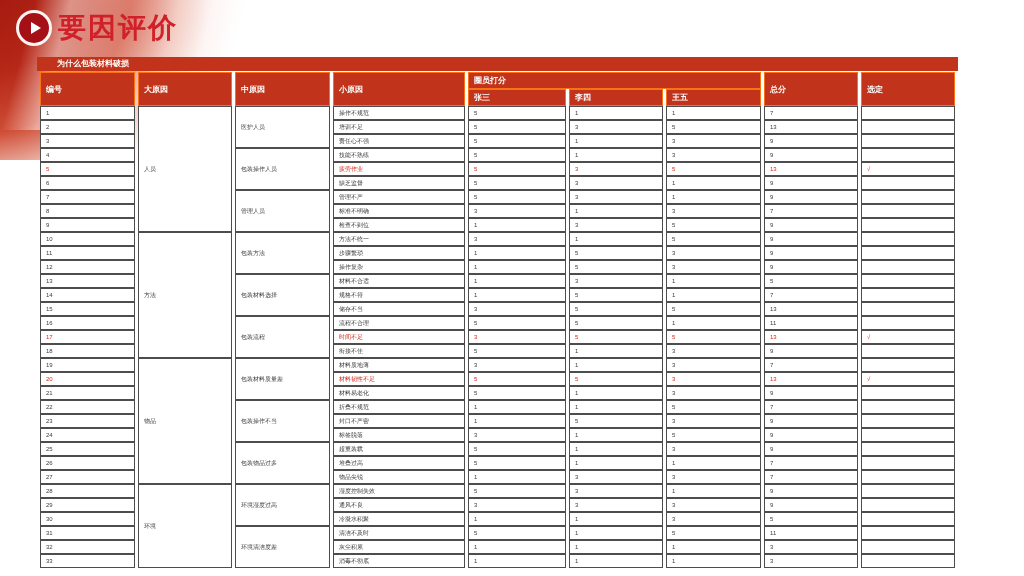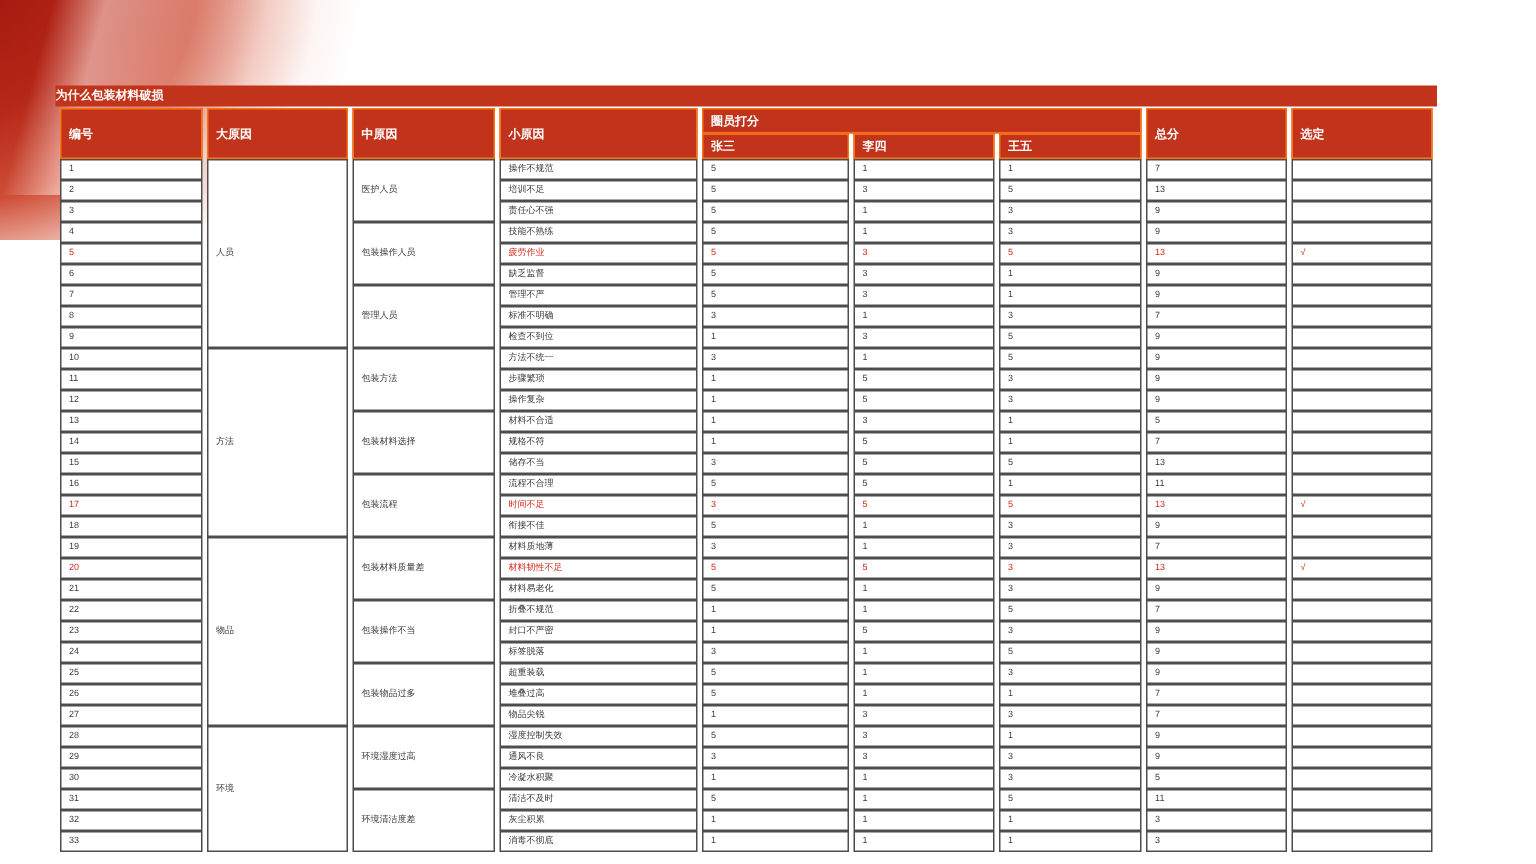--- a/index.html
+++ b/index.html
@@ -35,21 +35,21 @@
     width:0; height:0; margin-left:3px;
     border-left:10px solid #ffffff;
     border-top:6px solid transparent; border-bottom:6px solid transparent;
   }
   h1.page-title { margin:0; font-size:28px; line-height:30px; font-weight:700; color:#d0202a; letter-spacing:2px; }
 
   
   .tablewrap { position:absolute; left:37px; top:57px; width:921px; }
   .caption {
     background:#c1341b; color:#fff; font-weight:700; font-size:8px;
-    height:14px; line-height:14px; padding-left:0; box-sizing:border-box;
+    height:14px; line-height:14px; padding-left:20px; box-sizing:border-box;
   }
   table.factor { border-collapse:separate; border-spacing:3px 0; width:921px; table-layout:fixed; margin-top:1px; }
   table.factor th {
     background:#c1341b; color:#ffffff; font-weight:700; font-size:8px;
     text-align:left; padding:0 2px 0 5px; border:1px solid #f97316;
     height:15px; overflow:hidden; white-space:nowrap;
   }
   table.factor td {
     border:1px solid #4d4d4d; background:#fff;
     font-size:6px; color:#3c3c3c; line-height:1;
@@ -58,20 +58,26 @@
   }
   tr.hl td.rd { color:#cf2b1a; }
 </style>
 </head>
 <body>
 
 <div class="slide">
   <div class="bg-corner"></div>
   <div class="bg-streak"></div>
 
+  <div class="title-row">
+    <div class="play-badge">
+      <div class="play-tri"></div>
+    </div>
+    <h1 class="page-title">要因评价</h1>
+  </div>
 
   <div class="tablewrap">
     <div class="caption">为什么包装材料破损</div>
     <table class="factor">
       <colgroup>
         <col style="width:95px">
           <col style="width:94px">
           <col style="width:95px">
         <col style="width:132px">
           <col style="width:98px">

